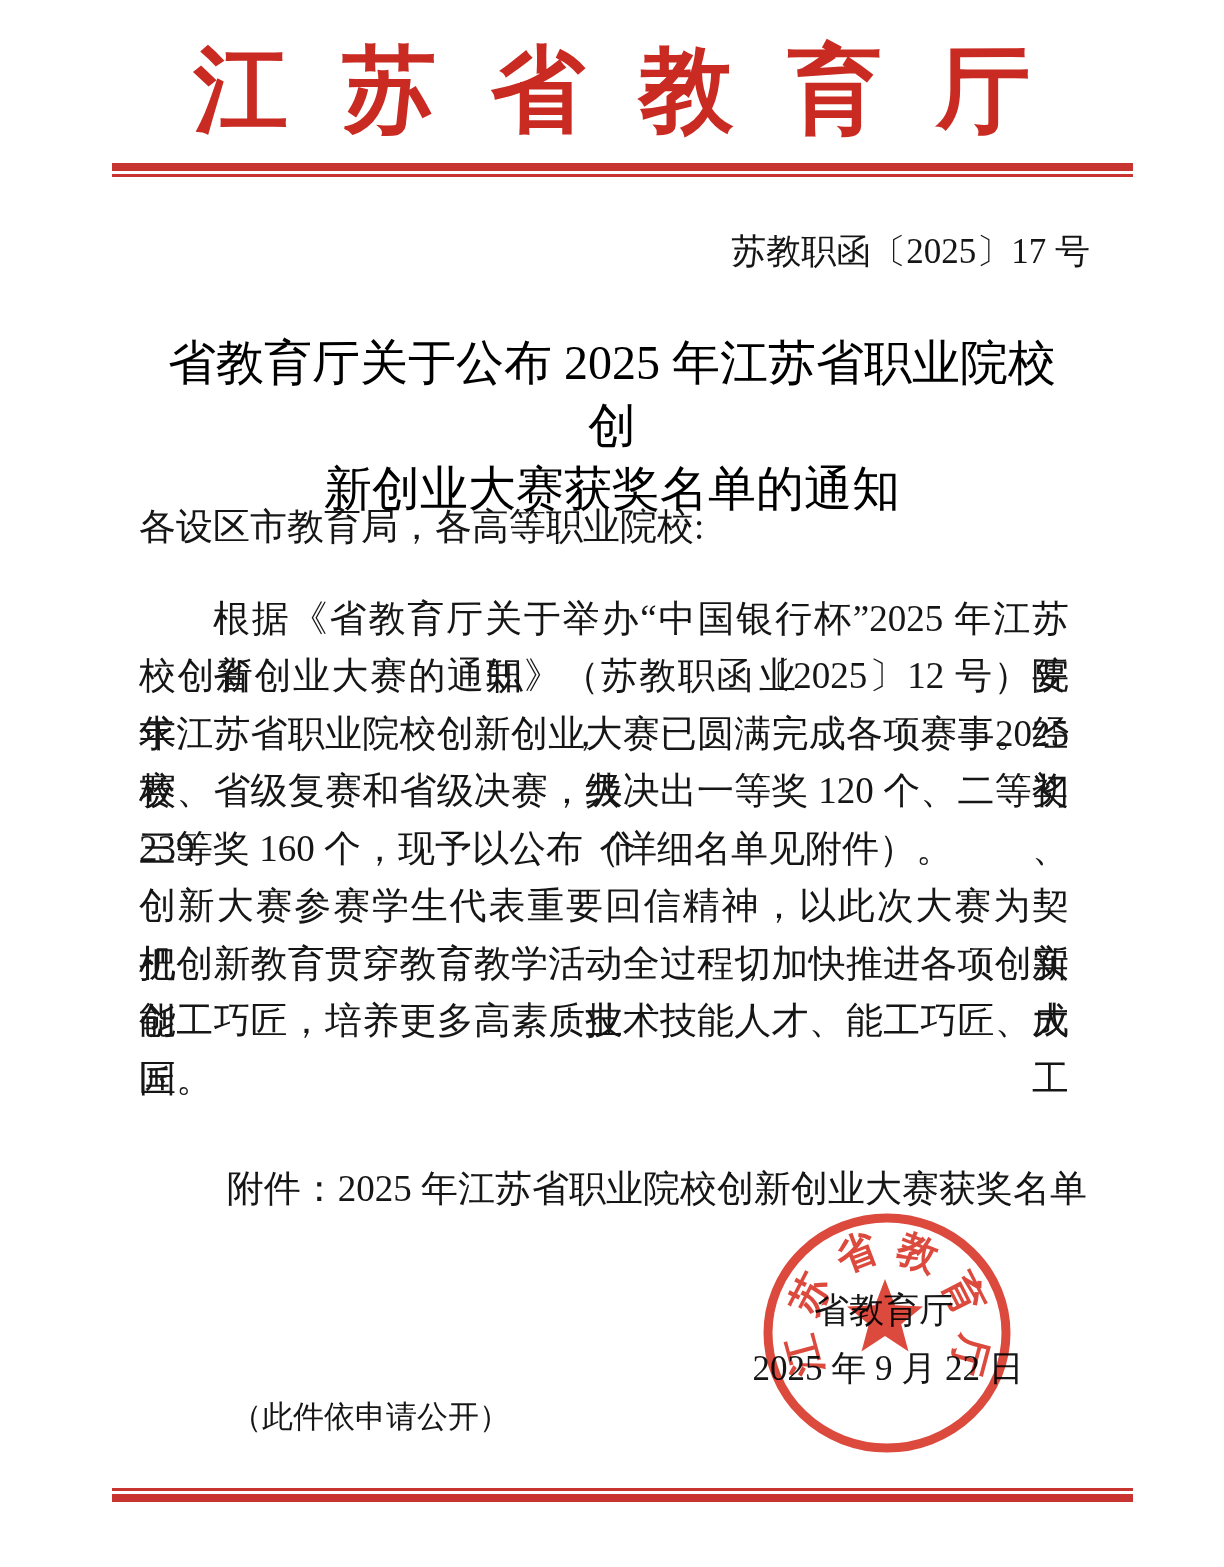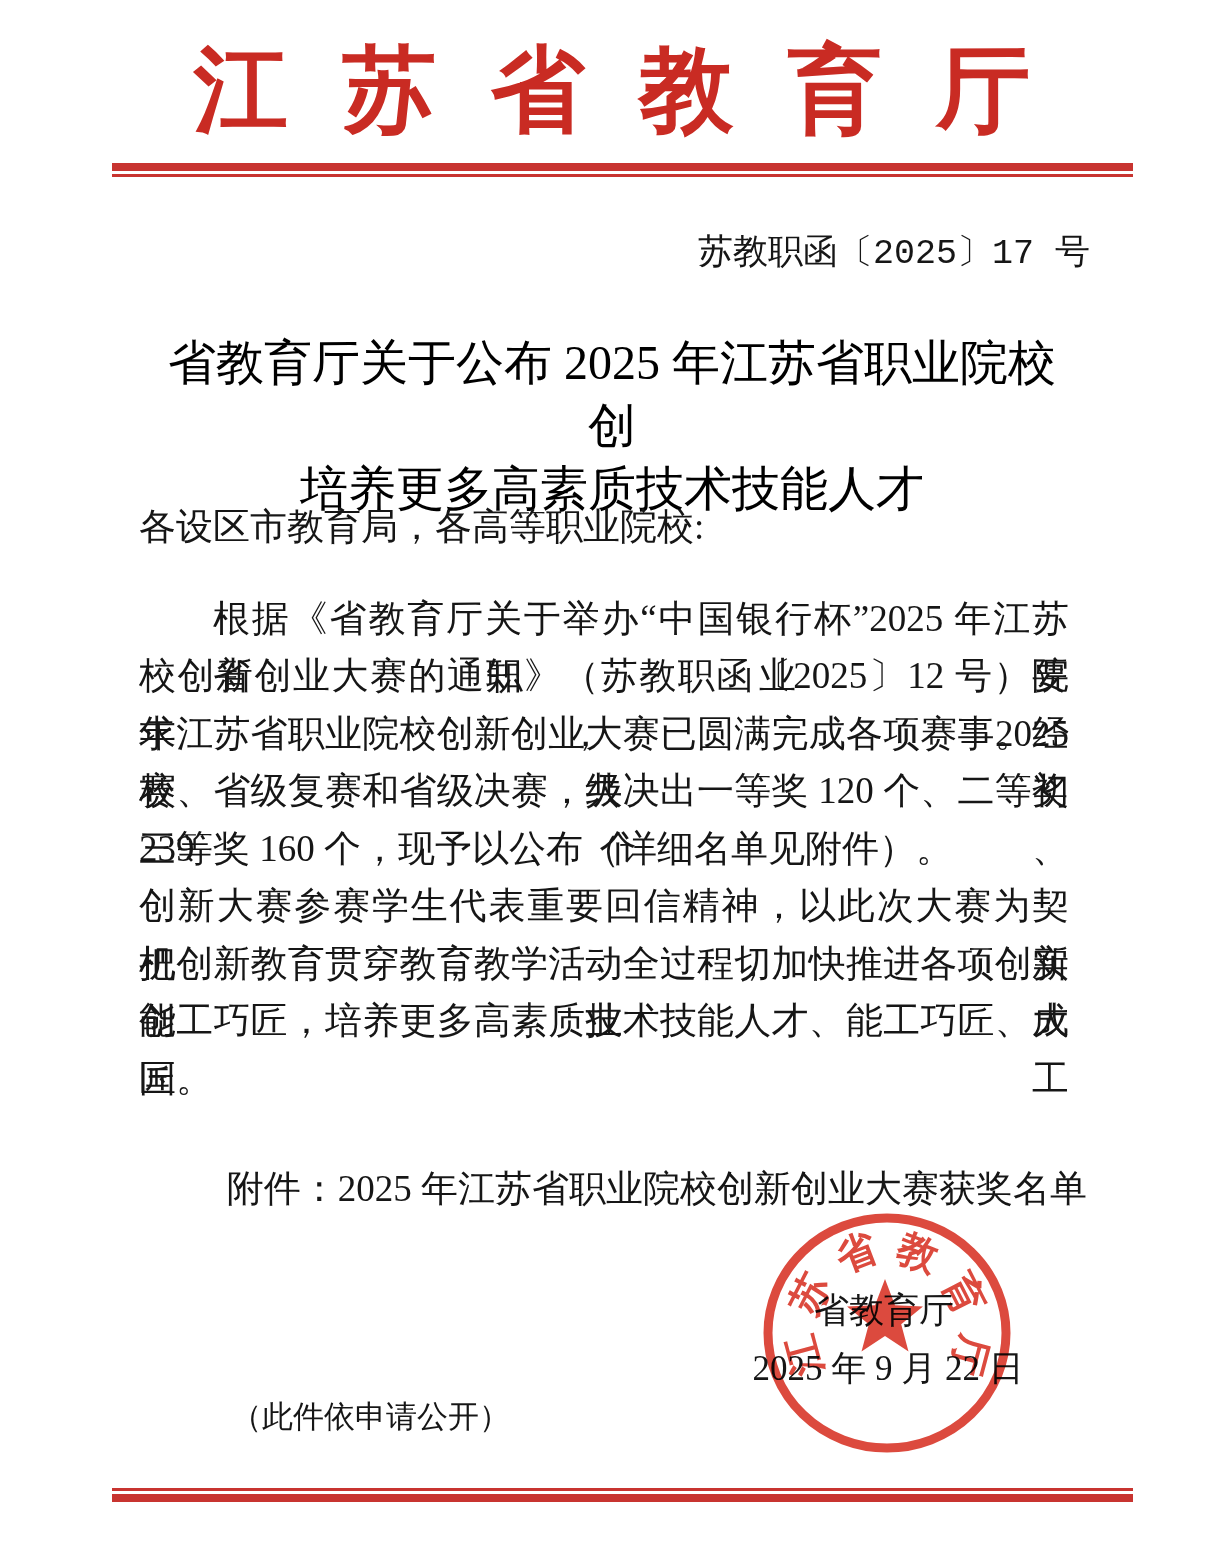--- a/index.html
+++ b/index.html
@@ -40,21 +40,20 @@
   .rule-thin-top   { top: 174px; height: 3px; }
   .rule-thin-bottom  { top: 1488px; height: 3px; }
   .rule-thick-bottom { top: 1494px; height: 8px; }
 
   .doc-number {
     position: absolute;
     top: 228px; right: 134px;
     font-size: 35px;
     color: var(--ink);
     white-space: nowrap;
-    font-family: Liberation Mono, monospace;
   }
 
   
   .notice-title {
     position: absolute;
     top: 331px; left: 147px; width: 930px;
     text-align: center;
     color: #000;
     font-weight: normal;
     font-size: 48px;
@@ -137,21 +136,21 @@
   <div class="masthead">
     <span class="inner">江苏省教育厅</span>
   </div>
   <div class="rule rule-thick-top"></div>
   <div class="rule rule-thin-top"></div>
 
   <div class="doc-number">苏教职函〔2025〕17 号</div>
 
   <div class="notice-title">
     <div>省教育厅关于公布 2025 年江苏省职业院校创</div>
-    <div>培养更多高素质技术技能人才</div>
+    <div>新创业大赛获奖名单的通知</div>
   </div>
 
   <div class="body-block">
     <div class="body-line">各设区市教育局，各高等职业院校:</div>
 
     <div class="body-line fill indent">根据《省教育厅关于举办“中国银行杯”2025 年江苏省职业院</div>
     <div class="body-line fill">校创新创业大赛的通知》（苏教职函〔2025〕12 号）要求，2025</div>
     <div class="body-line fill">年江苏省职业院校创新创业大赛已圆满完成各项赛事。经校级初</div>
     <div class="body-line fill">赛、省级复赛和省级决赛，共决出一等奖 120 个、二等奖 239 个、</div>
     <div class="body-line">三等奖 160 个，现予以公布（详细名单见附件）。</div>

